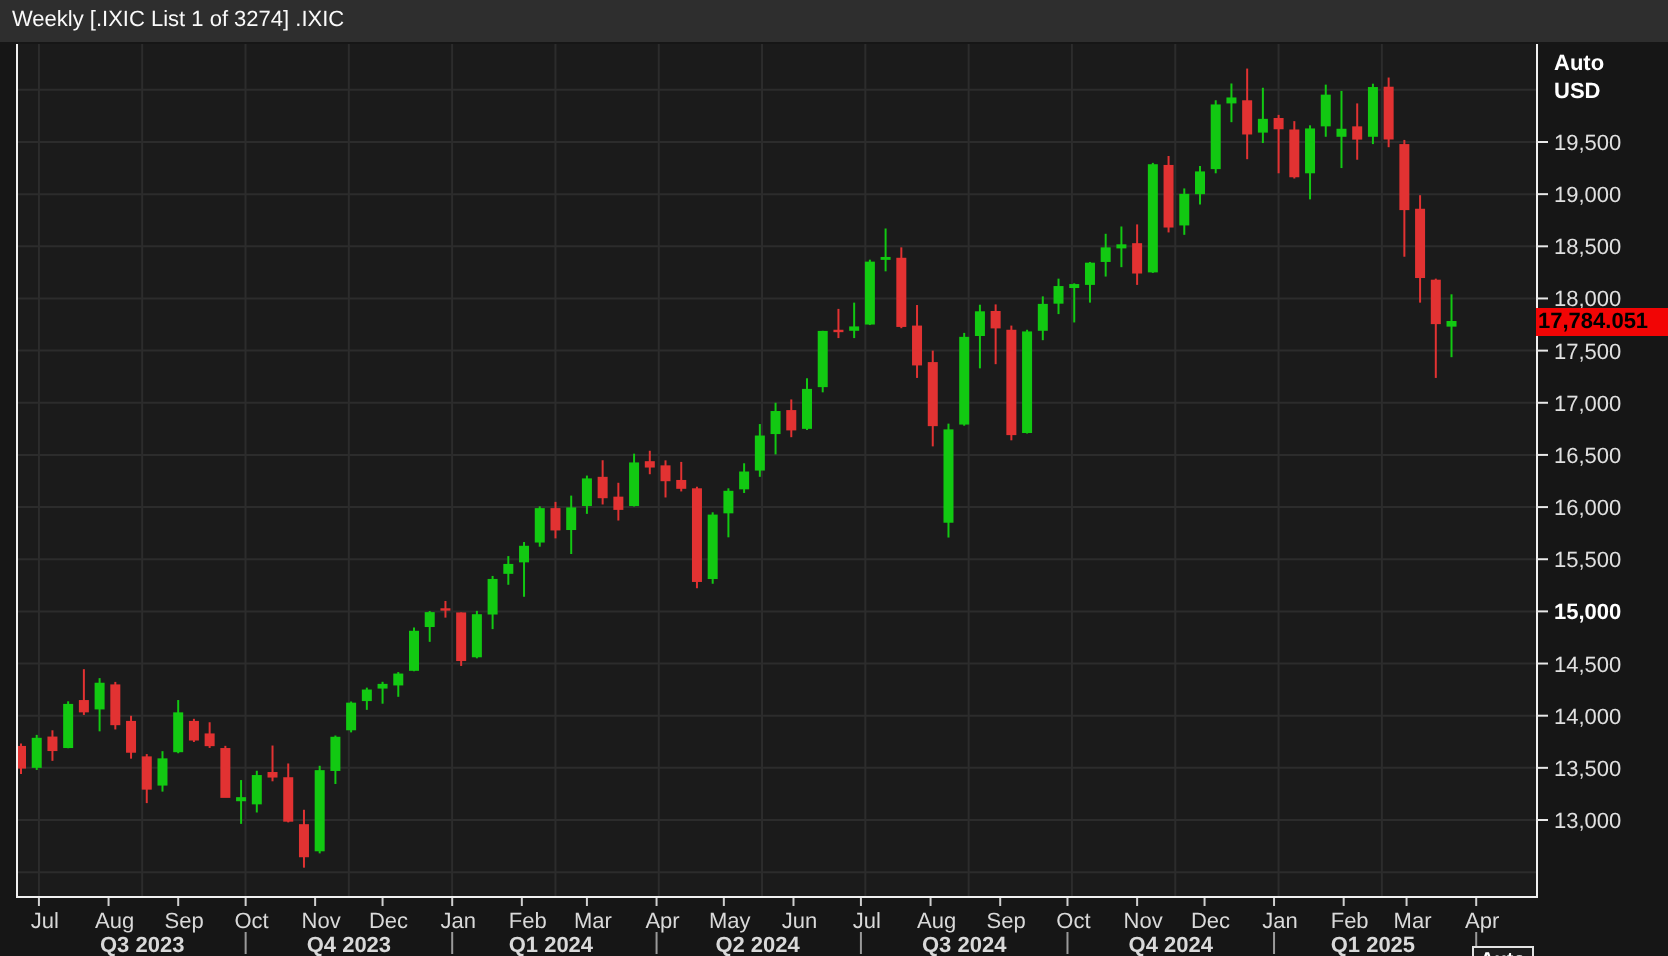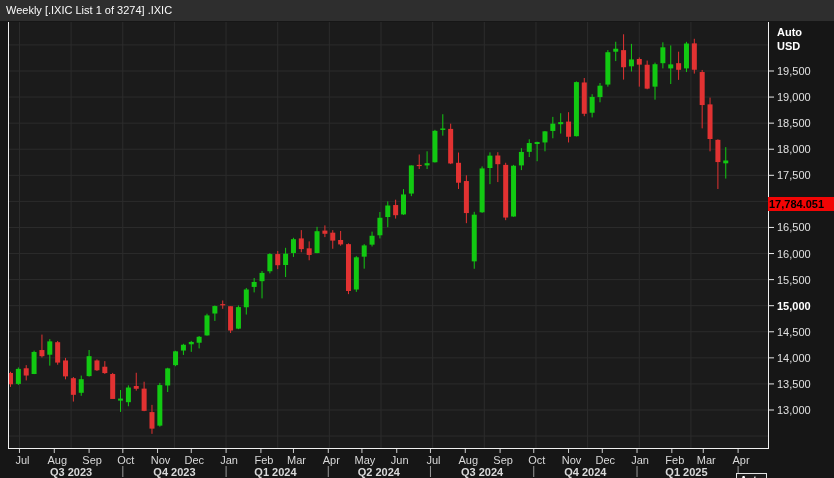--- a/index.html
+++ b/index.html
@@ -17,21 +17,20 @@
   #plot-svg{position:absolute;top:0;left:0;z-index:1;}
   .price-header{
     position:absolute;left:777px;top:25px;z-index:4;
     color:#ffffff;font-size:11px;font-weight:bold;line-height:14px;
   }
   .price-tag{
     position:absolute;left:768px;top:154px;width:66px;height:14px;z-index:4;
     background:#f20505;color:#000000;font-size:11px;font-weight:bold;
     line-height:14px;text-align:left;padding-left:1px;box-sizing:border-box;
     white-space:nowrap;
-    margin-top:43px;
   }
   .auto-btn{
     position:absolute;left:736px;top:436px;z-index:4;
     background:#1d1d1d;border:1px solid #e2e2e2;color:#ffffff;
     font-family:"Liberation Sans",sans-serif;font-size:10px;font-weight:bold;
     height:15px;line-height:13px;padding:0 3px;cursor:pointer;margin-top:37px;
   }
 </style>
 </head>
 <body>

